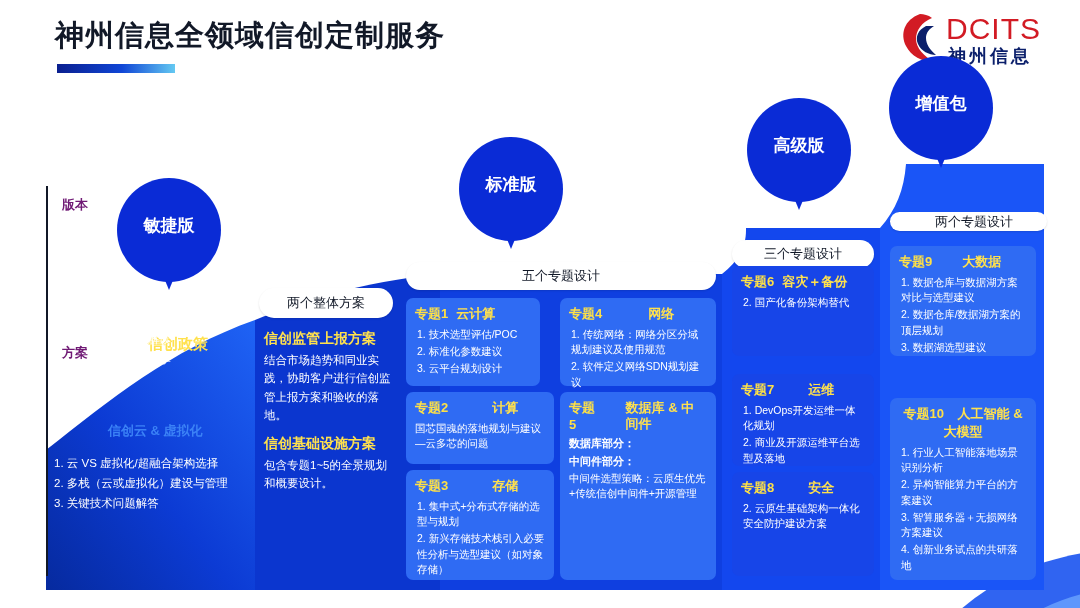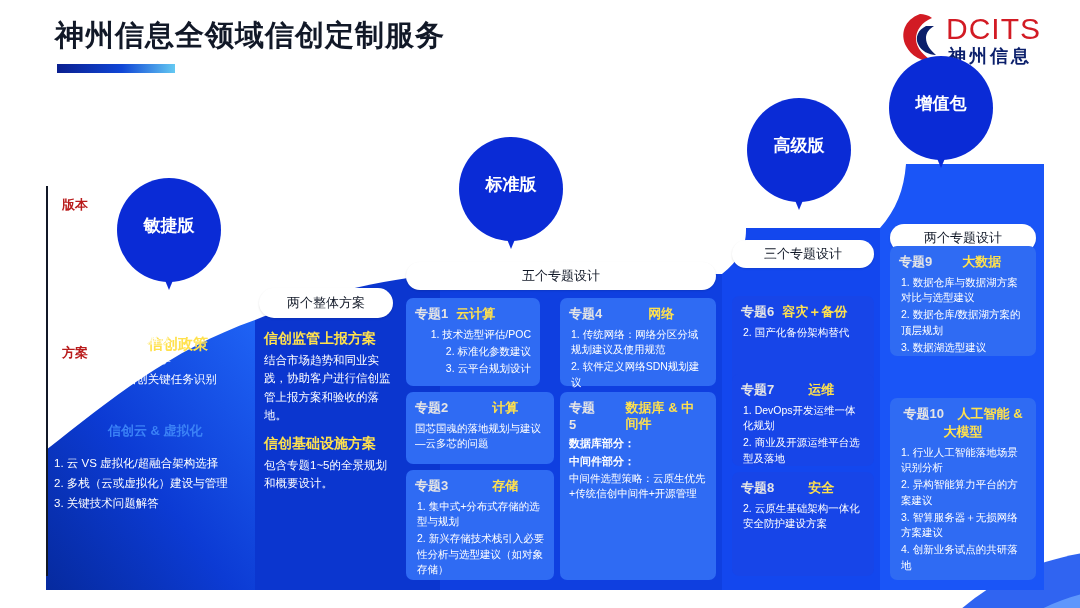--- a/index.html
+++ b/index.html
@@ -36,21 +36,21 @@
   
   .bg-blue-wave{position:absolute;right:-40px;bottom:-40px;width:260px;height:240px;}
 
   
   .stair{position:absolute;left:40px;top:150px;width:1010px;height:440px;}
 
   
   .axis-line{
     position:absolute;left:46px;top:186px;width:2px;height:390px;background:#111827;
   }
-  .axis-label{position:absolute;font-size:13px;color:#b91c1c;font-weight:bold;}
+  .axis-label{position:absolute;font-size:13px;color:#701a75;font-weight:bold;}
 
   
   .pin{position:absolute;width:104px;height:104px;}
   .pin .bulb{
     position:absolute;left:0;top:0;width:104px;height:104px;border-radius:52px;
     background:#0a2bd6;
   }
   .pin .tail{
     position:absolute;left:38px;top:78px;width:28px;height:34px;
     background:#0a2bd6;
@@ -73,21 +73,21 @@
 
   .card{
     position:absolute;border-radius:7px;background:#1745e8;color:#ffffff;
     padding:7px 9px;box-sizing:border-box;
   }
   .card.light{background:#2f6bf3;}
   .card-title{
     font-size:13px;font-weight:bold;display:flex;gap:8px;align-items:baseline;
     margin-bottom:4px;
   }
-  .card-title .t-key{color:#e5e5e5;}
+  .card-title .t-key{color:#fde047;}
   .card-title .t-val{color:#ffe14d;}
   .card ol{margin:0;padding-left:16px;}
   .card li{font-size:10.5px;line-height:1.45;margin-bottom:2px;}
   .card p{margin:0 0 3px 0;font-size:10.5px;line-height:1.45;}
   .card .sub-h{font-size:11px;font-weight:bold;margin:3px 0 2px;}
 
   
   .c1 .h1{font-size:15px;font-weight:bold;color:#ffe14d;margin-top:35px;}
   .c1 .h2{font-size:13px;font-weight:bold;color:#3b82f6;}
   .c1 ol{margin:5px 0 0 0;padding-left:18px;}
@@ -161,21 +161,20 @@
     <div class="tail"></div>
     <div class="bulb"></div>
     <div class="pin-label">增值包</div>
   </div>
 
   <div class="col c1" style="left:108px;top:300px;width:148px;height:270px;">
     <div class="h1" style="position:absolute;left:40px;top:0;">信创政策</div>
     <ol style="position:absolute;left:0;top:24px;width:150px;list-style:none;padding-left:4px;">
       <li>1. 政策解读</li>
       <li>2. 同业分享</li>
-      <li>3. 信创关键任务识别</li>
     </ol>
     <div class="h2" style="position:absolute;left:0;top:122px;width:200px;">信创云 &amp; 虚拟化</div>
     <ol style="position:absolute;left:-58px;top:148px;width:215px;list-style:none;padding-left:4px;">
       <li>1. 云 VS 虚拟化/超融合架构选择</li>
       <li>2. 多栈（云或虚拟化）建设与管理</li>
       <li>3. 关键技术问题解答</li>
     </ol>
   </div>
 
   <div class="col c2" style="left:259px;top:280px;width:140px;height:300px;">
@@ -189,21 +188,21 @@
   </div>
 
   <div class="col" style="left:406px;top:262px;width:315px;height:320px;">
     <div class="hdr-pill" style="left:0;top:0;width:310px;height:28px;">五个专题设计</div>
 
     <div class="card light" style="left:0;top:36px;width:134px;height:88px;">
       <div class="card-title">
         <span class="t-key">专题1</span>
         <span class="t-val">云计算</span>
       </div>
-      <ol style="list-style:none;padding-left:2px;text-align:right;">
+      <ol style="list-style:none;padding-left:2px;">
         <li>1. 技术选型评估/POC</li>
         <li>2. 标准化参数建议</li>
         <li>3. 云平台规划设计</li>
       </ol>
     </div>
 
     <div class="card light" style="left:0;top:130px;width:148px;height:72px;">
       <div class="card-title">
         <span class="t-key">专题2</span>
         <span class="t-val" style="margin-left:36px;">计算</span>
@@ -240,21 +239,21 @@
       </div>
       <div class="sub-h">数据库部分：</div>
       <div class="sub-h">中间件部分：</div>
       <p>中间件选型策略：云原生优先+传统信创中间件+开源管理</p>
     </div>
   </div>
 
   <div class="col" style="left:732px;top:240px;width:145px;height:340px;">
     <div class="hdr-pill" style="left:0;top:0;width:142px;height:28px;text-align:center;">三个专题设计</div>
 
-    <div class="card" style="left:0;top:56px;width:142px;height:90px;">
+    <div class="card" style="left:0;top:26px;width:142px;height:90px;">
       <div class="card-title">
         <span class="t-key">专题6</span>
         <span class="t-val">容灾＋备份</span>
       </div>
       <ol style="list-style:none;padding-left:2px;">
         <li>2. 国产化备份架构替代</li>
       </ol>
     </div>
 
     <div class="card" style="left:0;top:134px;width:142px;height:92px;">
@@ -273,21 +272,21 @@
         <span class="t-key">专题8</span>
         <span class="t-val" style="margin-left:26px;">安全</span>
       </div>
       <ol style="list-style:none;padding-left:2px;">
         <li>2. 云原生基础架构一体化安全防护建设方案</li>
       </ol>
     </div>
   </div>
 
   <div class="col" style="left:890px;top:208px;width:148px;height:375px;">
-    <div class="hdr-pill" style="left:0;top:16px;width:146px;height:28px;">两个专题设计</div>
+    <div class="hdr-pill" style="left:0;top:4px;width:146px;height:19px;padding-left:11px;">两个专题设计</div>
 
     <div class="card light" style="left:0;top:38px;width:146px;height:110px;">
       <div class="card-title">
         <span class="t-key">专题9</span>
         <span class="t-val" style="margin-left:22px;">大数据</span>
       </div>
       <ol style="list-style:none;padding-left:2px;">
         <li>1. 数据仓库与数据湖方案对比与选型建议</li>
         <li>2. 数据仓库/数据湖方案的顶层规划</li>
         <li>3. 数据湖选型建议</li>

